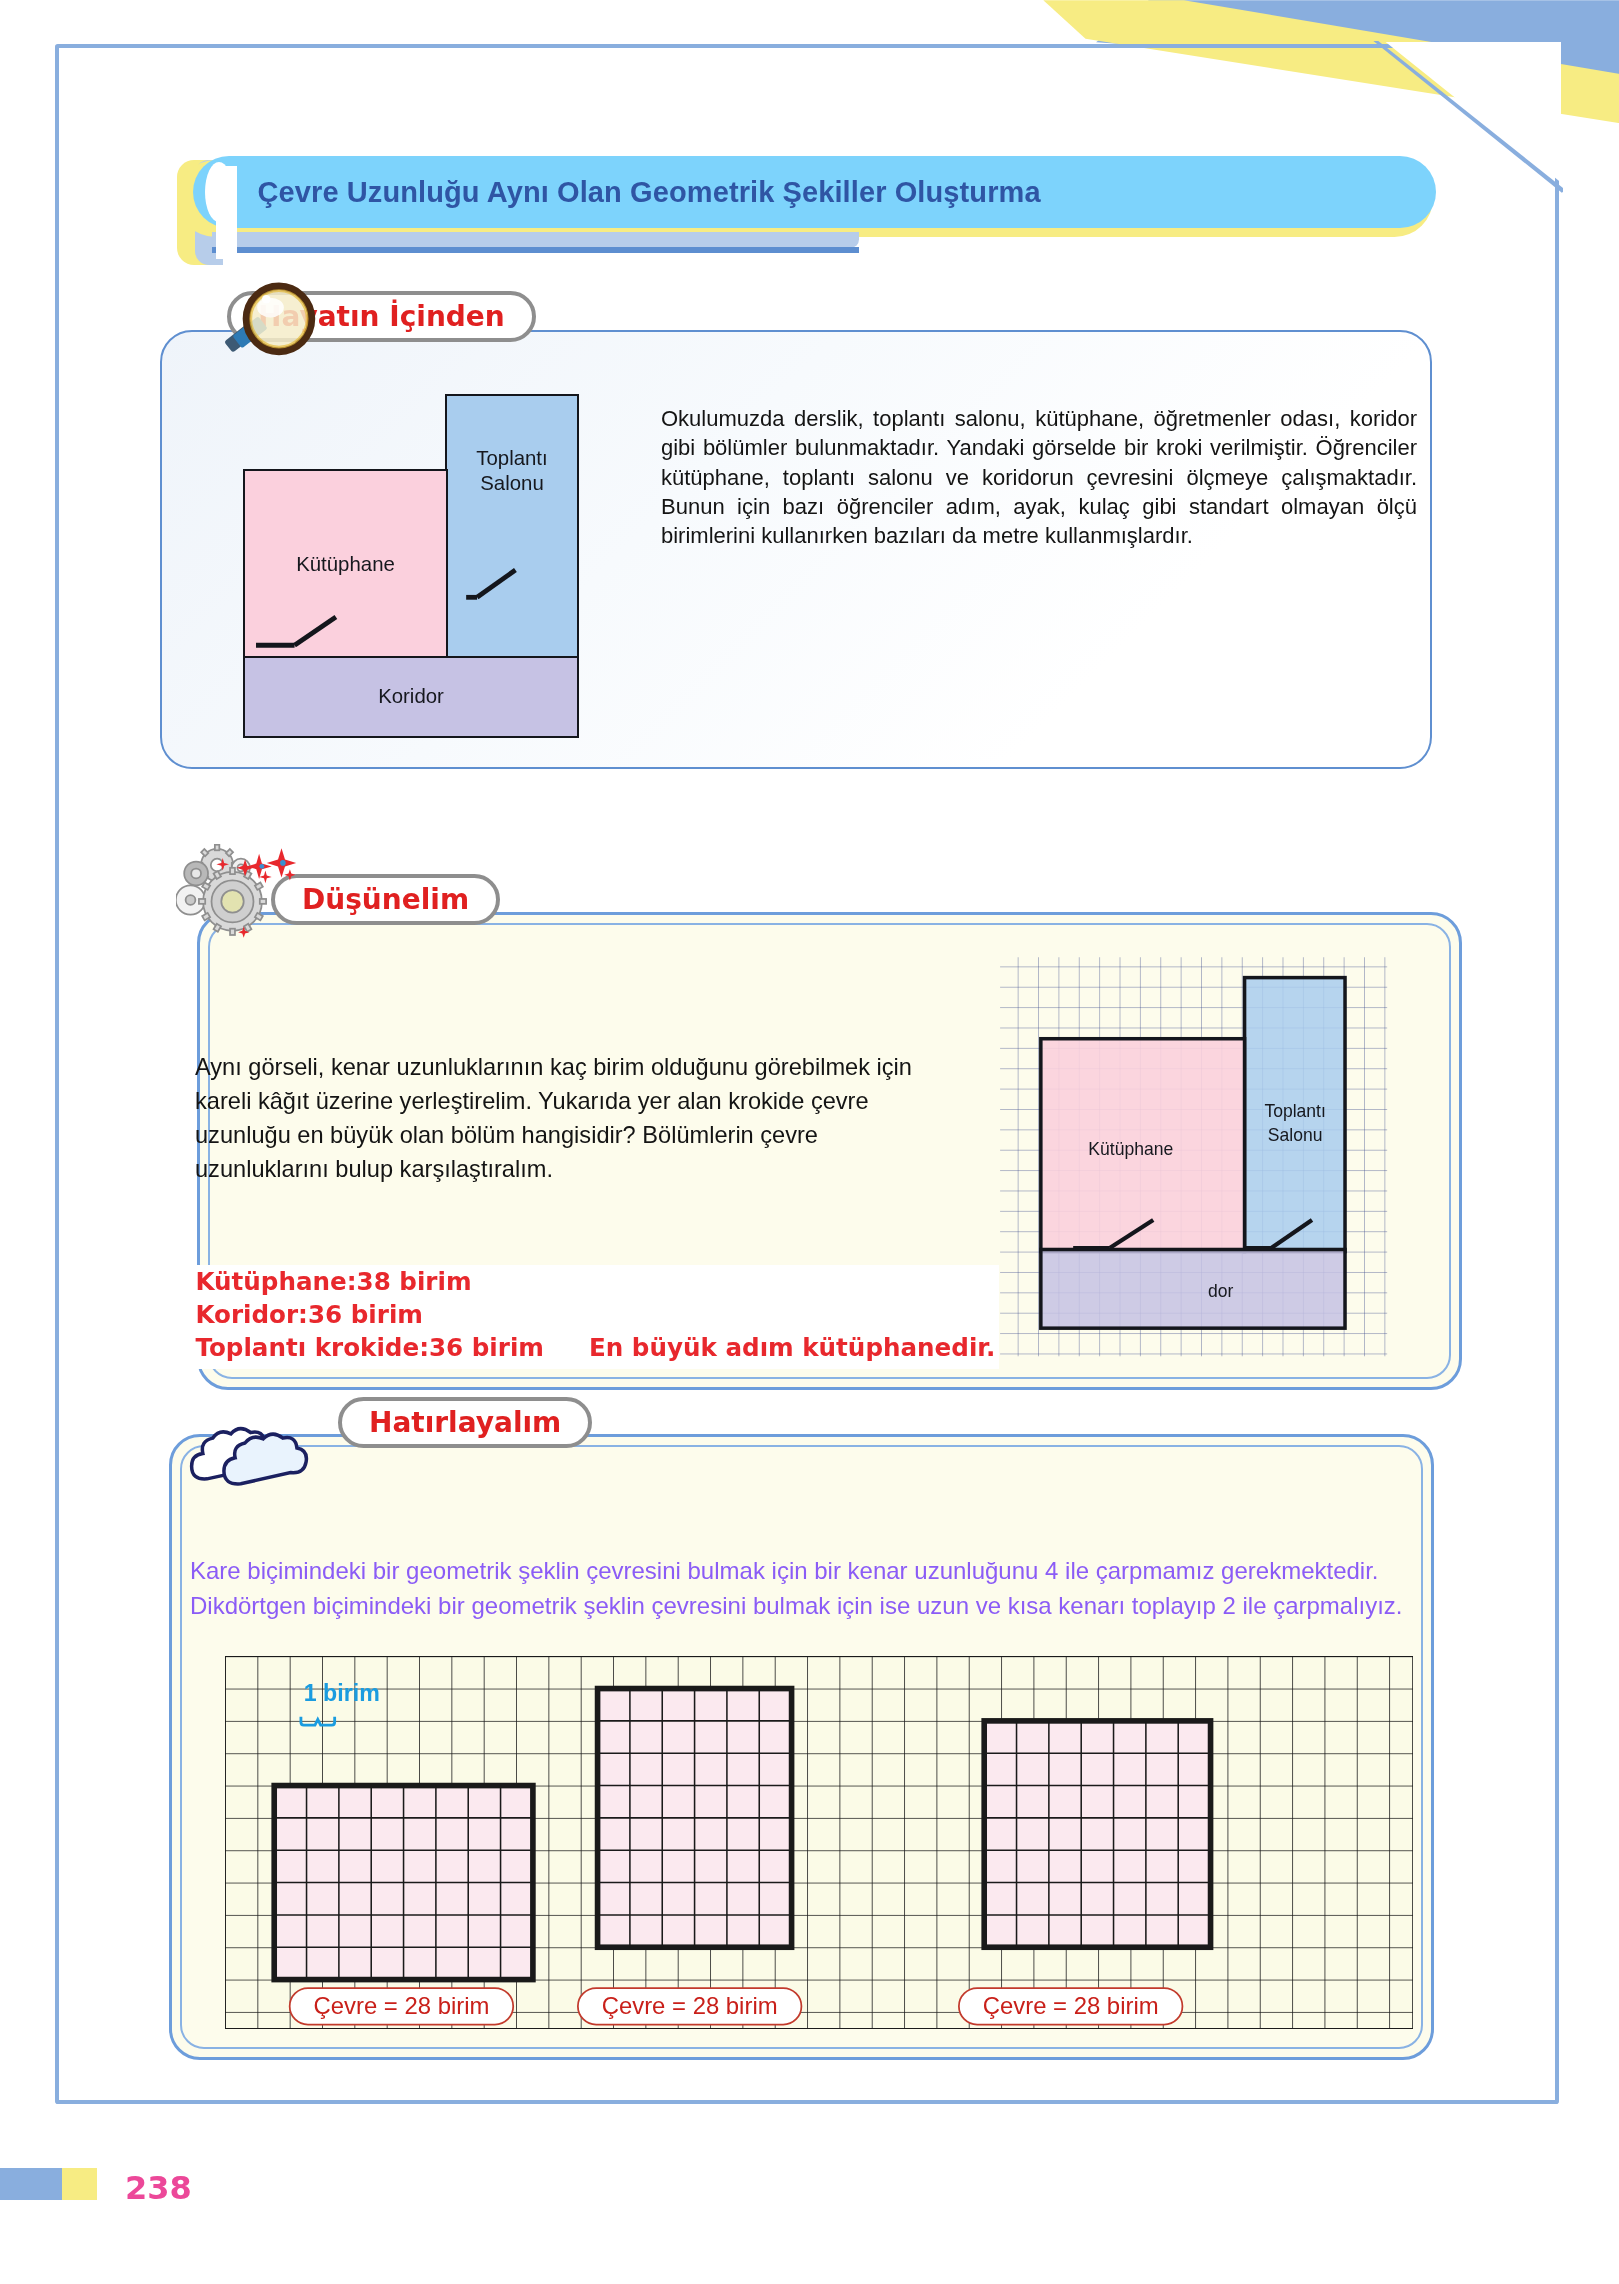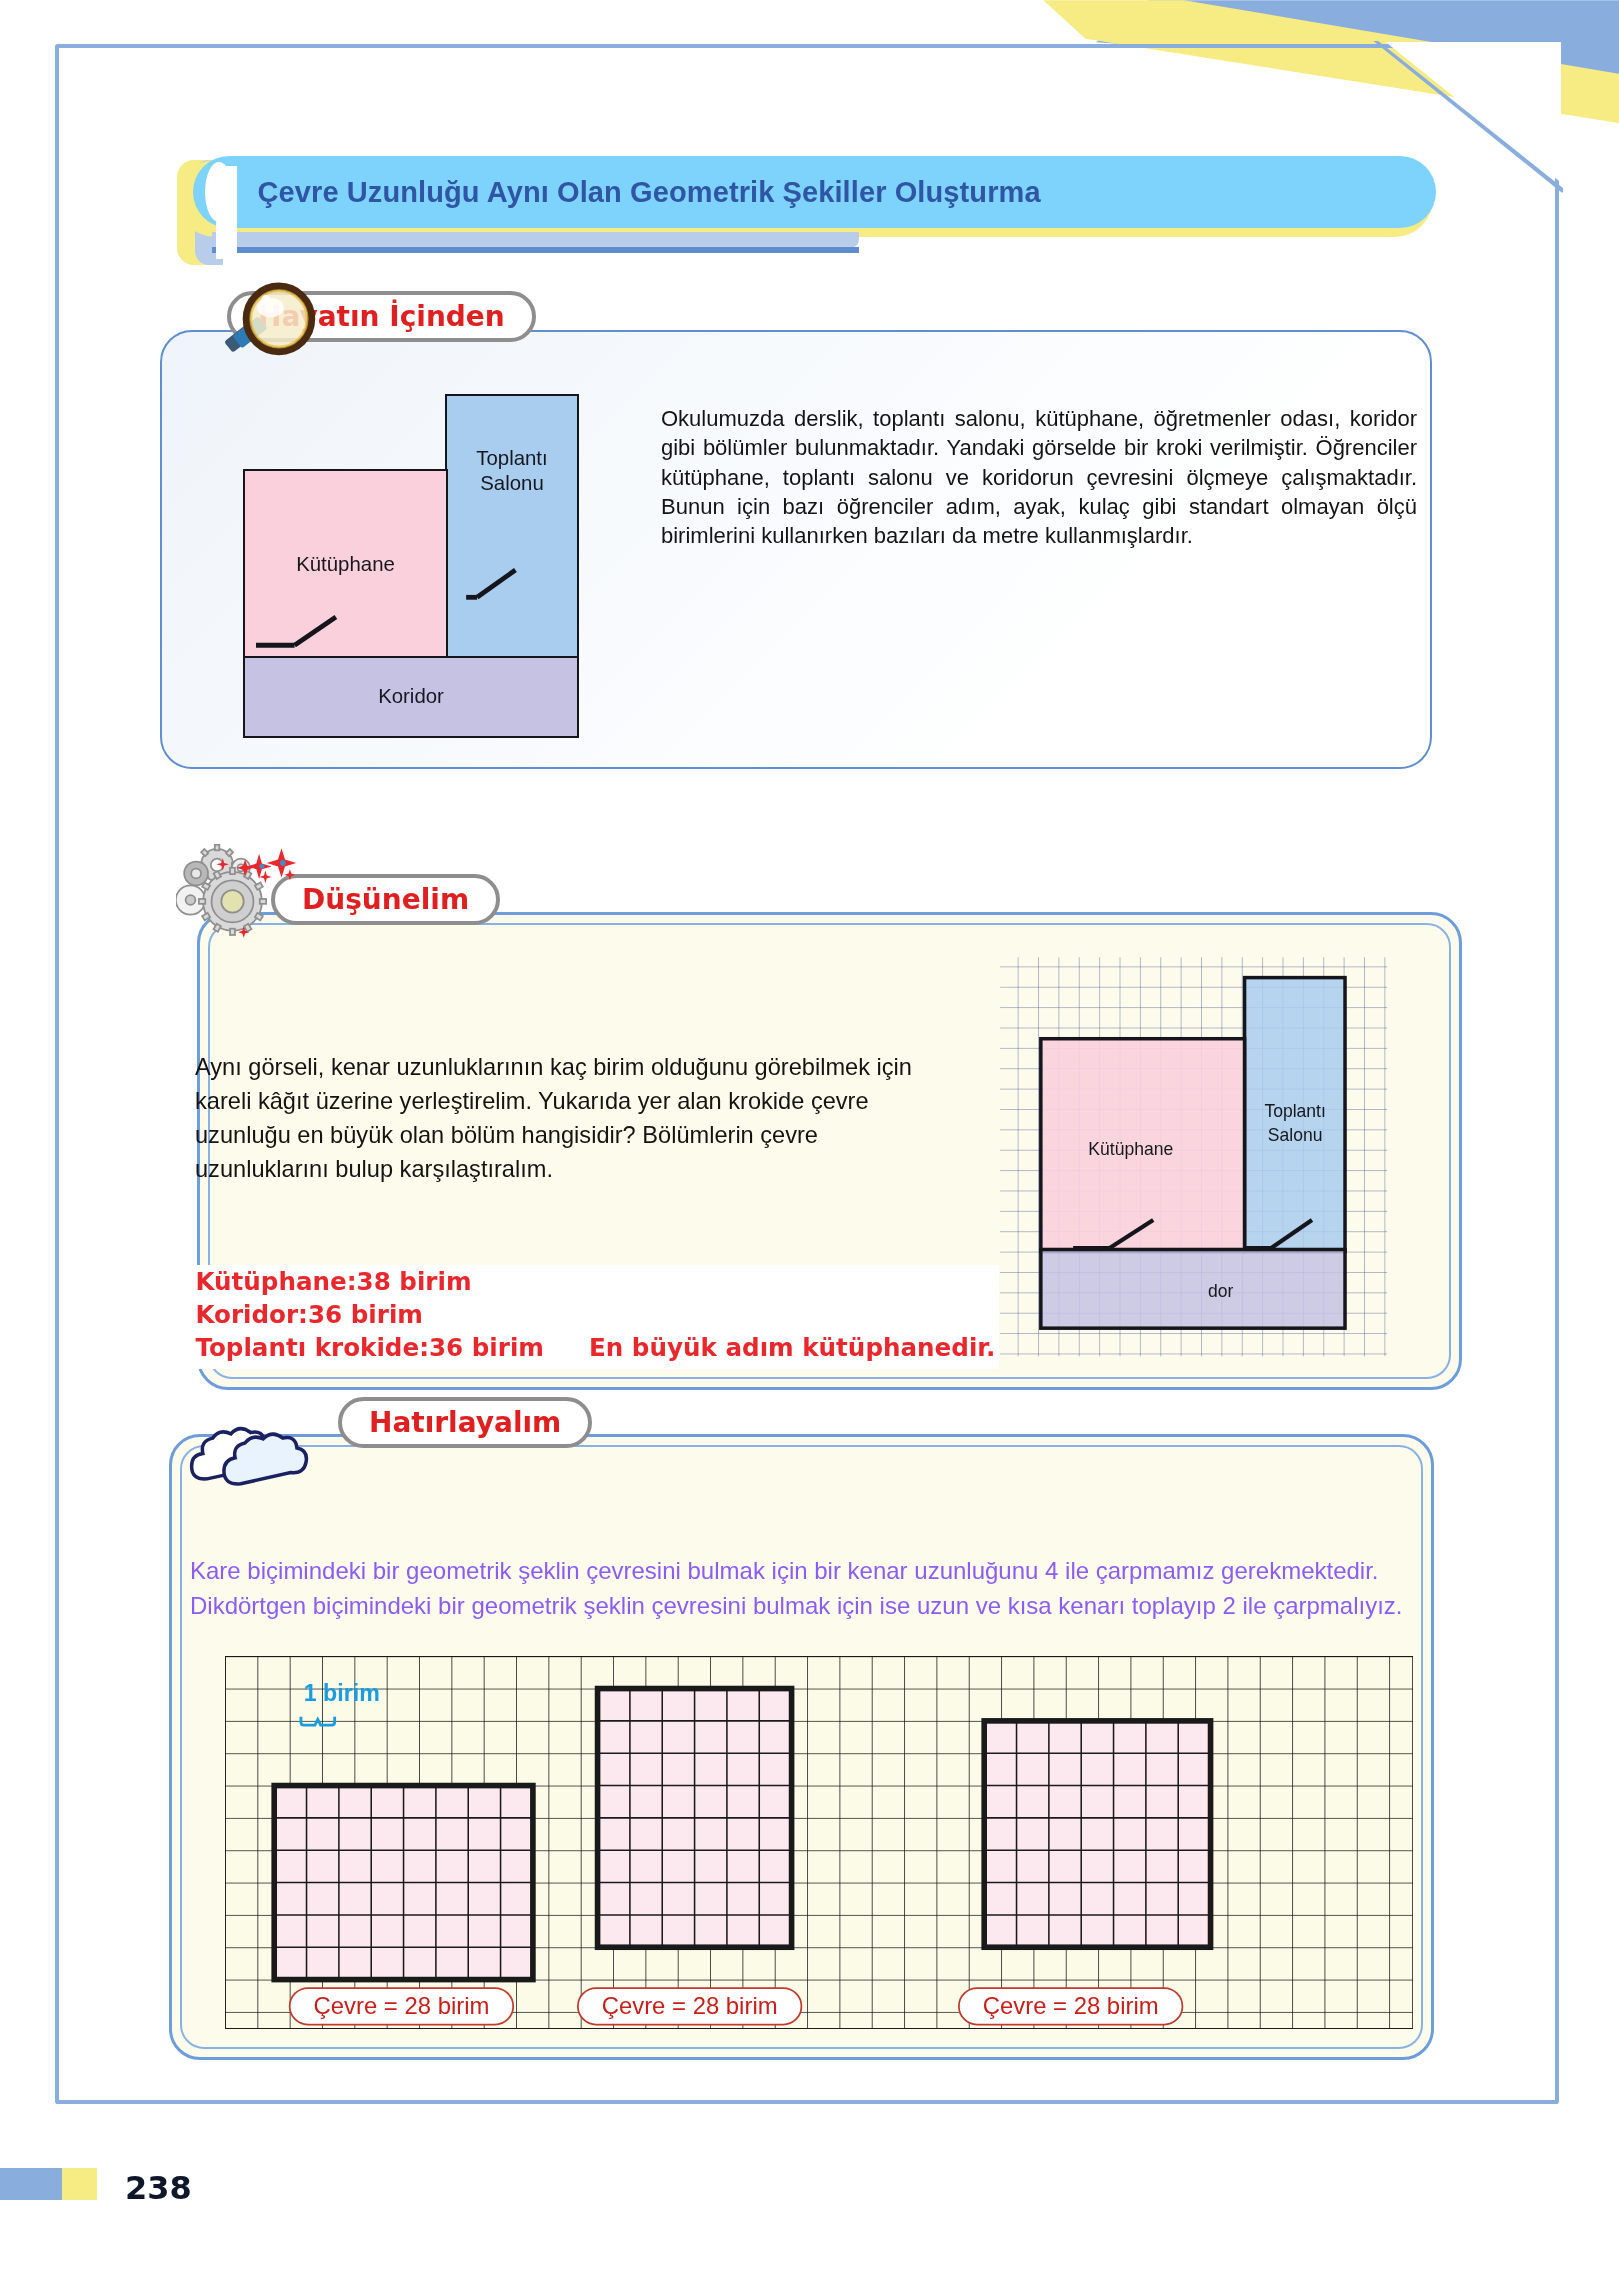--- a/index.html
+++ b/index.html
@@ -178,21 +178,21 @@
   .rem-text {
     position:absolute; left: 190px; top: 1510px; width: 1234px;
     font-size: 24px; line-height: 1.45; color: #8b5cf6; z-index:8;margin-top:44px;
   }
 
   .bottom-grid { position:absolute; left: 225px; top: 1656px; width: 1188px; height: 373px; z-index:7; }
 
   
   .page-num {
     position:absolute; left: 125px; bottom: 77px;
-    font-size: 32px; font-weight: bold; color: #0f172a;
+    font-size: 32px; font-weight: bold; color: #ec4899;
     font-family:"DejaVu Sans", sans-serif;
   }
 </style>
 </head>
 <body>
 
 <div class="page">
 
   <svg class="corner-top-right" viewBox="0 0 920 200">
     <polygon points="250,0 920,0 920,110 175,60" fill="#89aede"></polygon>

